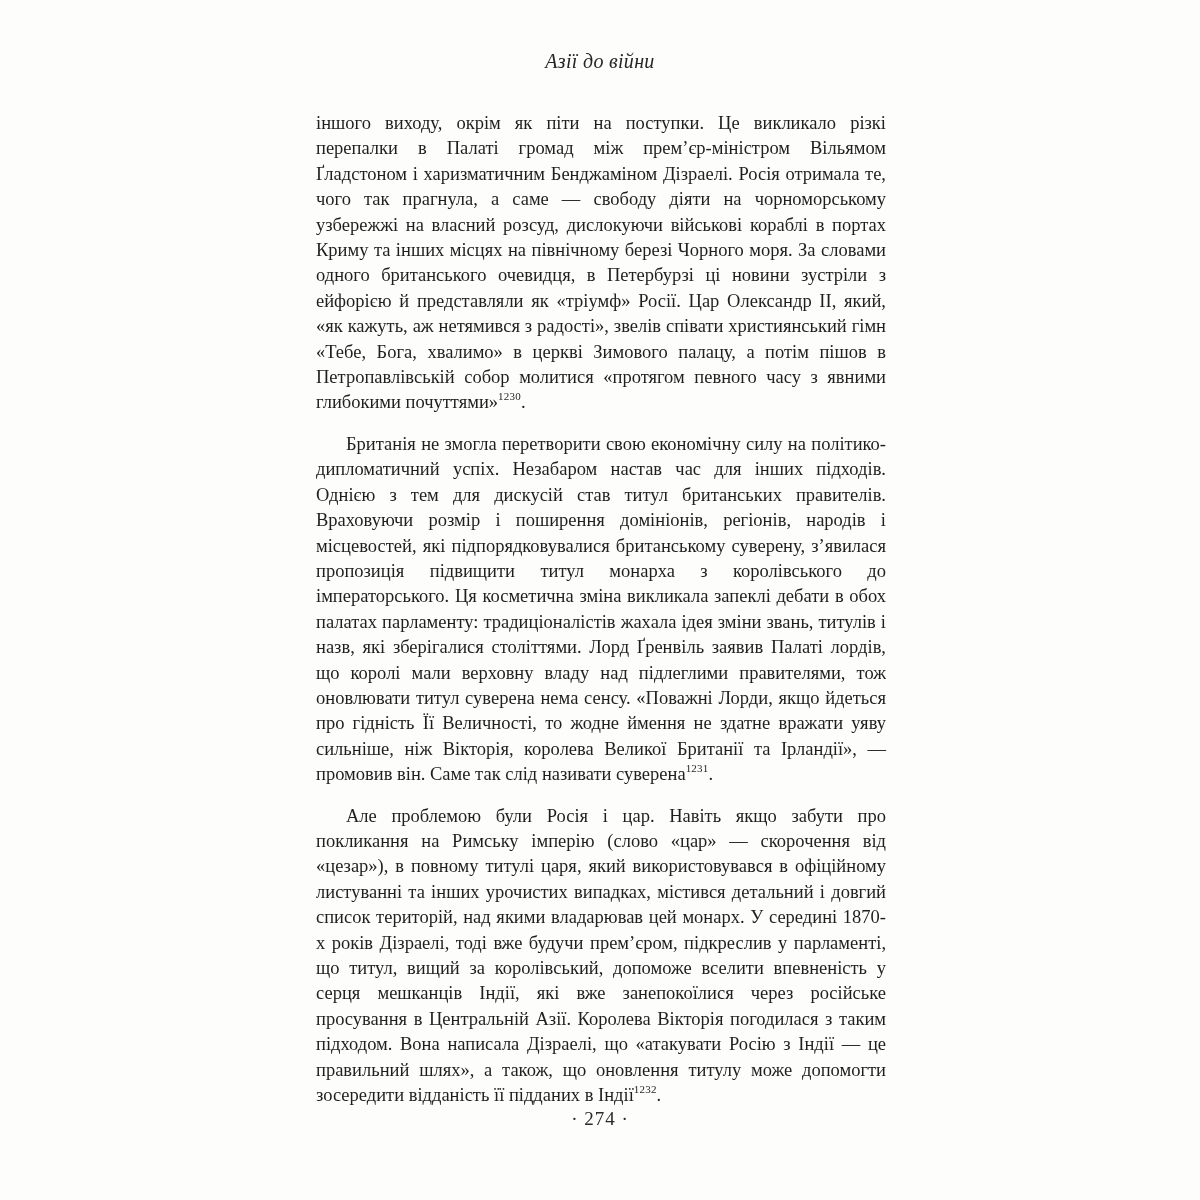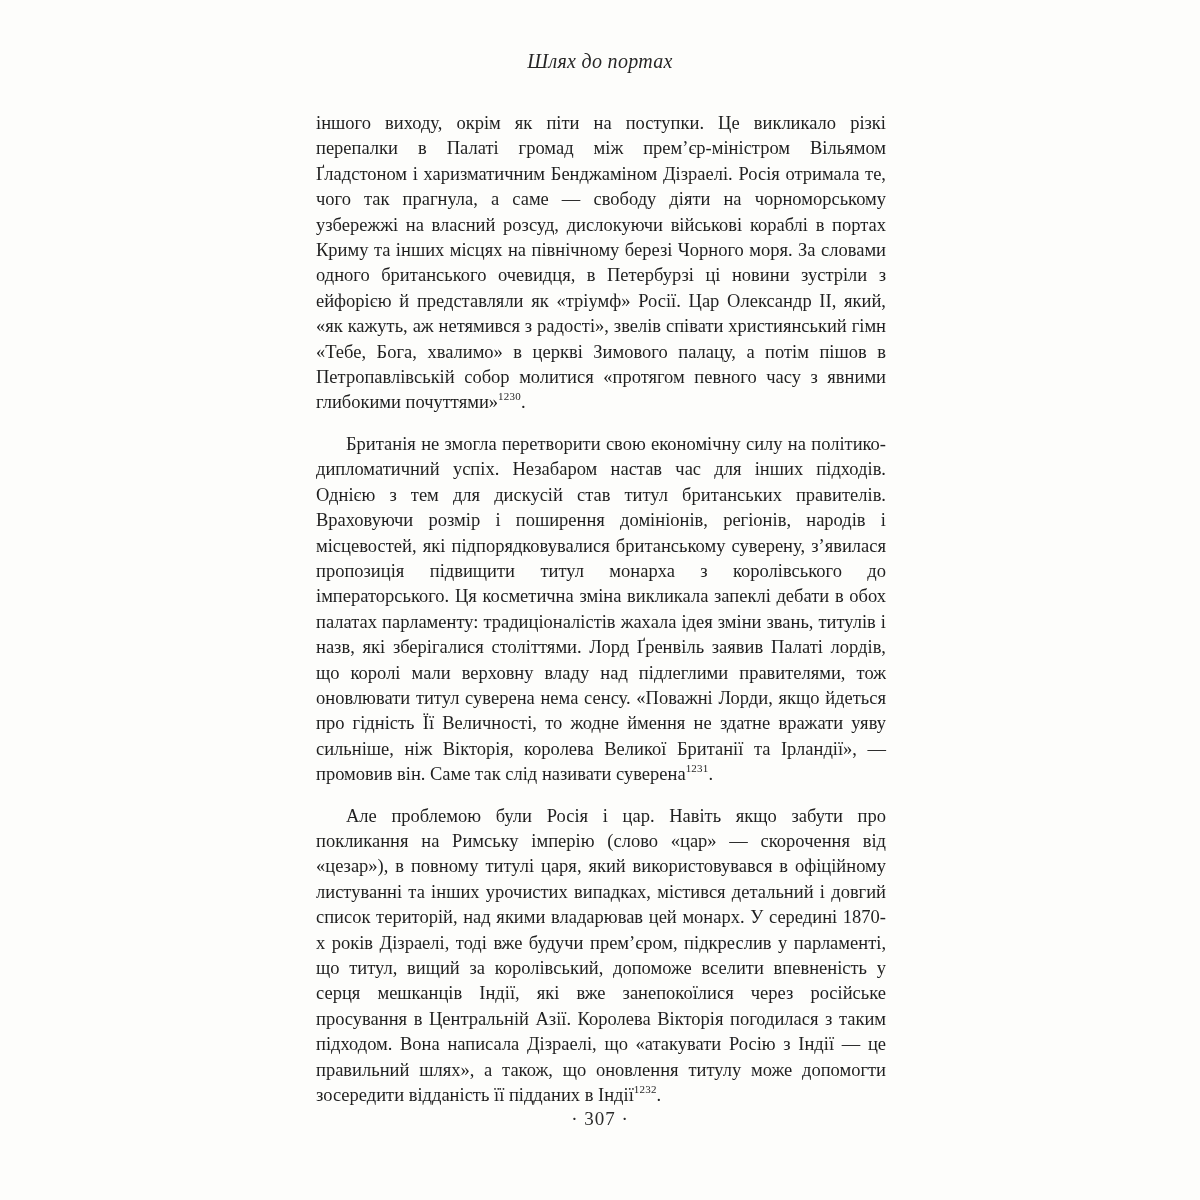--- a/index.html
+++ b/index.html
@@ -61,27 +61,27 @@
     font-size: 19px;
     letter-spacing: 1px;
     color: #2a2a2a;
   }
 </style>
 </head>
 <body>
 
 <div class="page">
 
-  <div class="running-head">Шлях до портах</div>
+  <div class="running-head">Азії до війни</div>
 
   <div class="text-block">
 
     <p><span>іншого виходу, окрім як піти на поступки. Це викликало різкі перепалки в Палаті громад між прем’єр-міністром Вільямом Ґладстоном і харизматичним Бенджаміном Дізраелі. Росія отримала те, чого так прагнула, а саме — свободу діяти на чорноморському узбережжі на власний розсуд, дислокуючи військові кораблі в портах Криму та інших місцях на північному березі Чорного моря. За словами одного британського очевидця, в Петербурзі ці новини зустріли з ейфорією й представляли як «тріумф» Росії. Цар Олександр II, який, «як кажуть, аж нетямився з радості», звелів співати християнський гімн «Тебе, Бога, хвалимо» в церкві Зимового палацу, а потім пішов в Петропавлівській собор молитися «протягом певного часу з явними глибокими почуттями»</span><sup class="footnote-ref">1230</sup><span>.</span></p>
 
     <p class="indent"><span>Британія не змогла перетворити свою економічну силу на політико-дипломатичний успіх. Незабаром настав час для інших підходів. Однією з тем для дискусій став титул британських правителів. Враховуючи розмір і поширення домініонів, регіонів, народів і місцевостей, які підпорядковувалися британському суверену, з’явилася пропозиція підвищити титул монарха з королівського до імператорського. Ця косметична зміна викликала запеклі дебати в обох палатах парламенту: традиціоналістів жахала ідея зміни звань, титулів і назв, які зберігалися століттями. Лорд Ґренвіль заявив Палаті лордів, що королі мали верховну владу над підлеглими правителями, тож оновлювати титул суверена нема сенсу. «Поважні Лорди, якщо йдеться про гідність Її Величності, то жодне ймення не здатне вражати уяву сильніше, ніж Вікторія, королева Великої Британії та Ірландії», — промовив він. Саме так слід називати суверена</span><sup class="footnote-ref">1231</sup><span>.</span></p>
 
     <p class="indent"><span>Але проблемою були Росія і цар. Навіть якщо забути про покликання на Римську імперію (слово «цар» — скорочення від «цезар»), в повному титулі царя, який використовувався в офіційному листуванні та інших урочистих випадках, містився детальний і довгий список територій, над якими владарював цей монарх. У середині 1870-х років Дізраелі, тоді вже будучи прем’єром, підкреслив у парламенті, що титул, вищий за королівський, допоможе вселити впевненість у серця мешканців Індії, які вже занепокоїлися через російське просування в Центральній Азії. Королева Вікторія погодилася з таким підходом. Вона написала Дізраелі, що «атакувати Росію з Індії — це правильний шлях», а також, що оновлення титулу може допомогти зосередити відданість її підданих в Індії</span><sup class="footnote-ref">1232</sup><span>.</span></p>
 
   </div>
 
-  <div class="page-number">· 307 ·</div>
+  <div class="page-number">· 274 ·</div>
 
 </div>
 
 </body></html>

